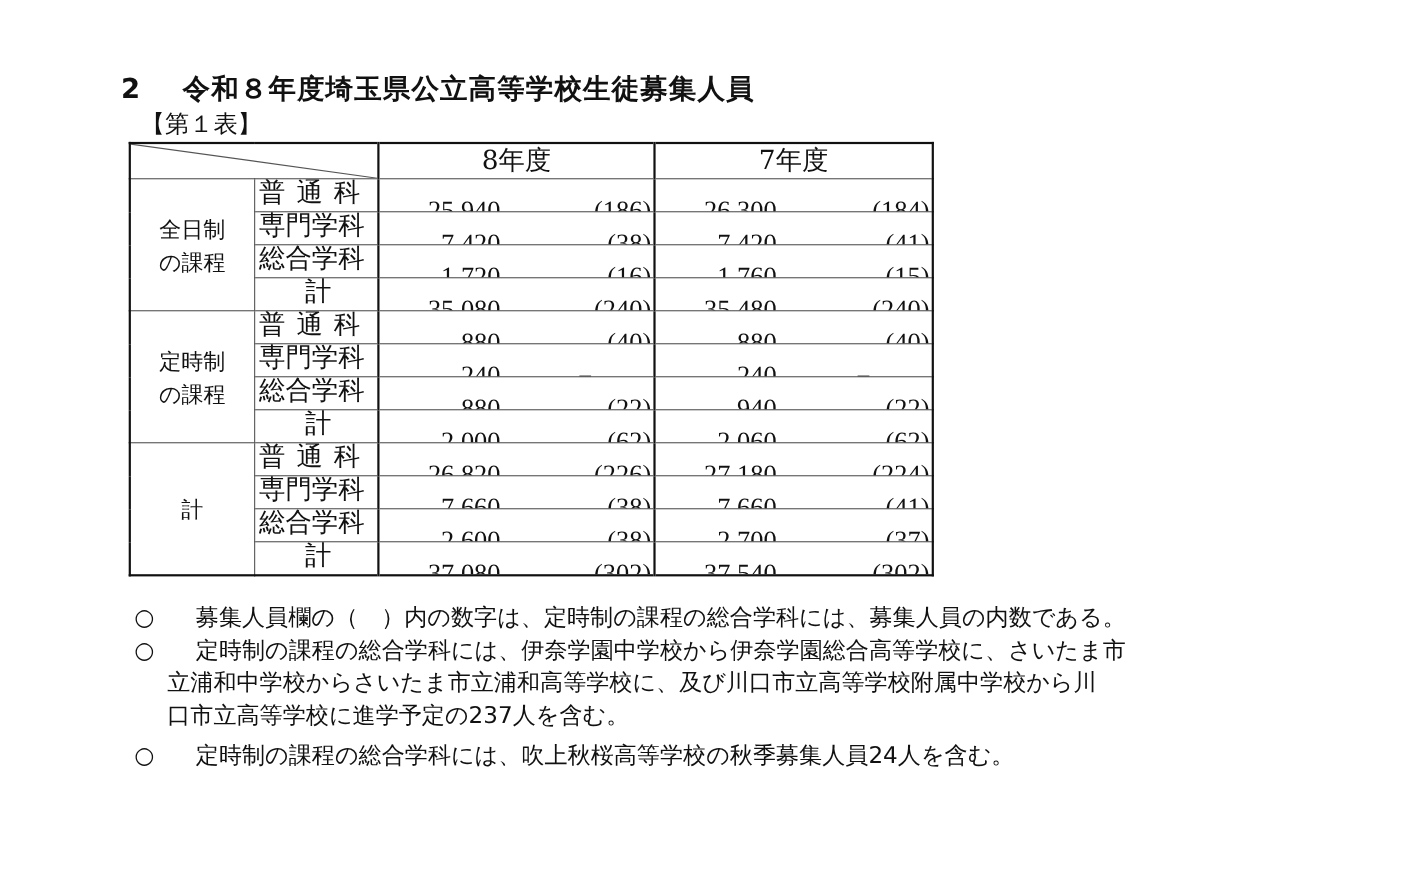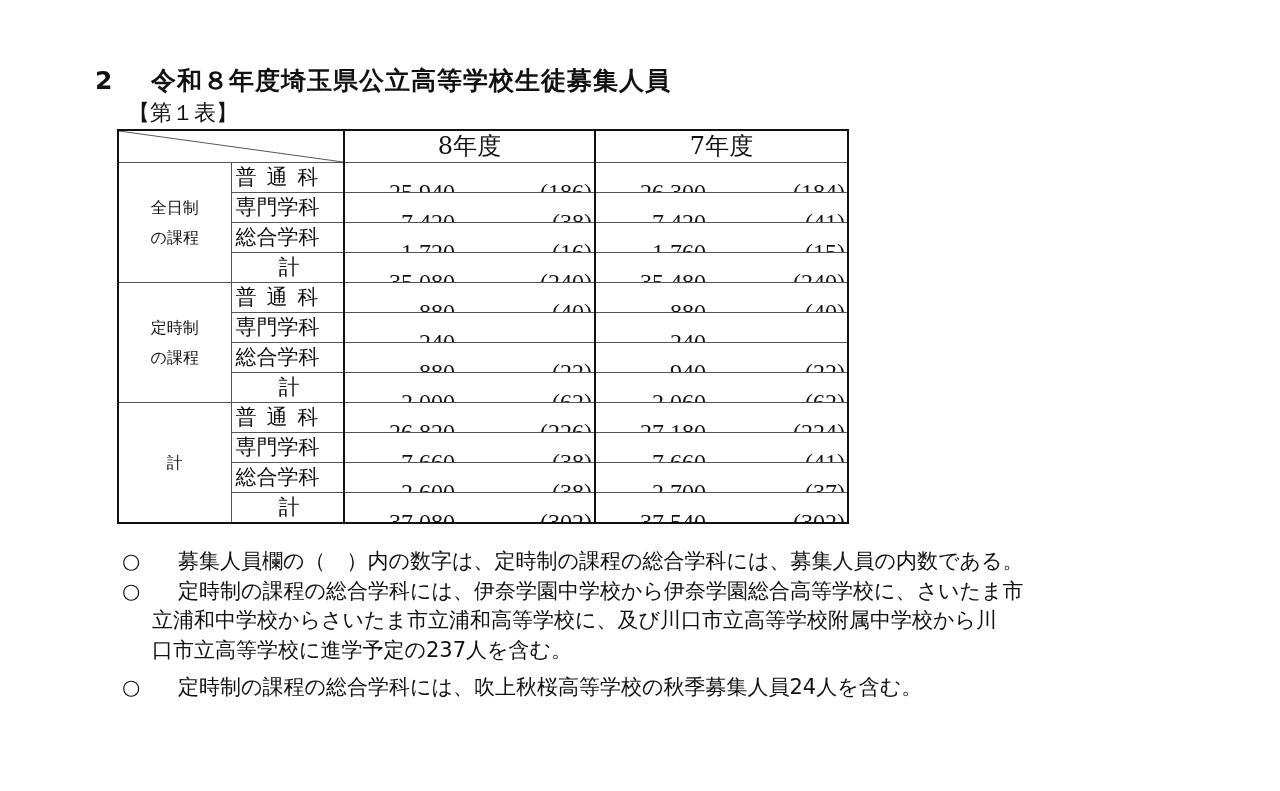--- a/index.html
+++ b/index.html
@@ -2,21 +2,21 @@
 <html><head>
   <meta charset="utf-8">
   <style>
     html, body { margin: 0; padding: 0; background: #ffffff; }
     body {
       width: 1280px; height: 791px; position: relative; overflow: hidden;
       color: #111111;
       font-family: "DejaVu Serif", "Liberation Serif", serif;
     }
     .section-title {
-      position: absolute; left: 95px; top: 64px;
+      position: absolute; left: 110px; top: 64px;
       font-family: "DejaVu Sans", "Liberation Sans", sans-serif;
       font-weight: bold; font-size: 25px; letter-spacing: 1px;
       white-space: nowrap;
     }
     .section-title .num { display: inline-block; width: 56px; }
     .table-caption {
       position: absolute; left: 128px; top: 98px;
       font-size: 22px; white-space: nowrap;
     }
     table.grid {
@@ -33,25 +33,25 @@
     .col-group { width: 113px; }
     .col-subj { width: 113px; }
     .col-y8 { width: 251px; }
     .col-y7 { width: 253px; }
     th.corner { position: relative; }
     th.corner svg { position: absolute; left: 0; top: 0; width: 100%; height: 100%; }
     .thick-left { border-left: 2.5px solid #111 !important; }
     .group-cell {
       text-align: center; vertical-align: middle;
       font-family: "DejaVu Sans", "Liberation Sans", sans-serif;
-      font-size: 16px; line-height: 30px !important;
+      font-size: 20px; line-height: 30px !important;
     }
     .subj-cell {
-      font-family: Liberation Serif, serif;
-      font-size: 21px; padding-left: 4px !important; margin-left: 40px;
+      font-family: Liberation Mono, monospace;
+      font-size: 24px; padding-left: 4px !important; margin-left: 40px;
     }
     .subj-cell.spaced { letter-spacing: 10px; }
     .subj-cell.total { text-align: center; }
     .val-cell { position: relative; }
     .val-cell .num {
       position: absolute; left: 0; width: 110px; text-align: right;
       font-family: "Liberation Serif", "DejaVu Serif", serif; font-size: 24px;
     }
     .val-cell .paren {
       position: absolute; right: 2px; text-align: right;

